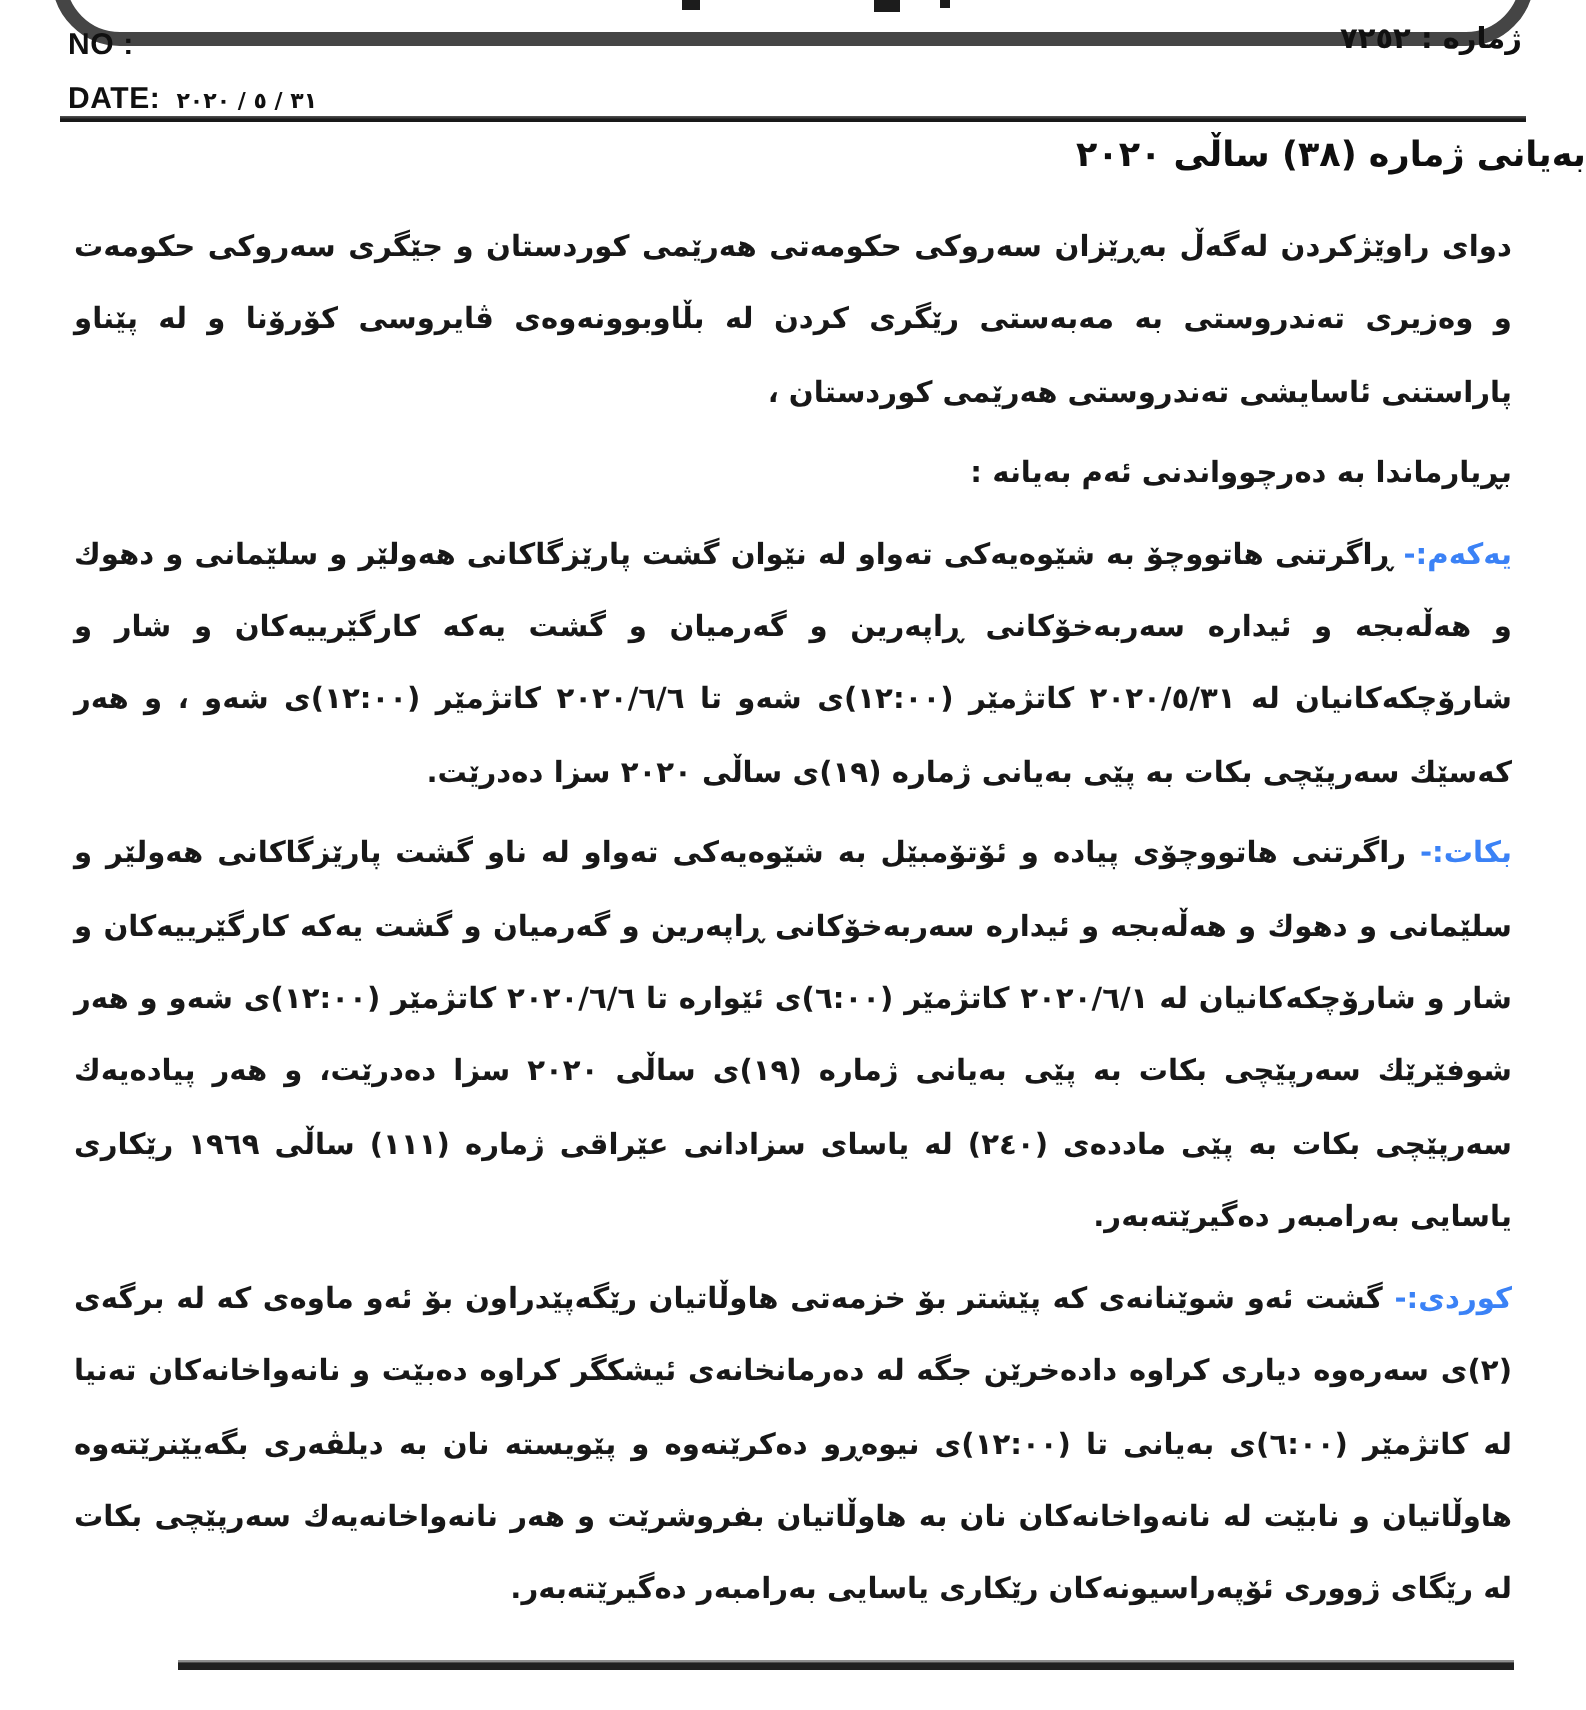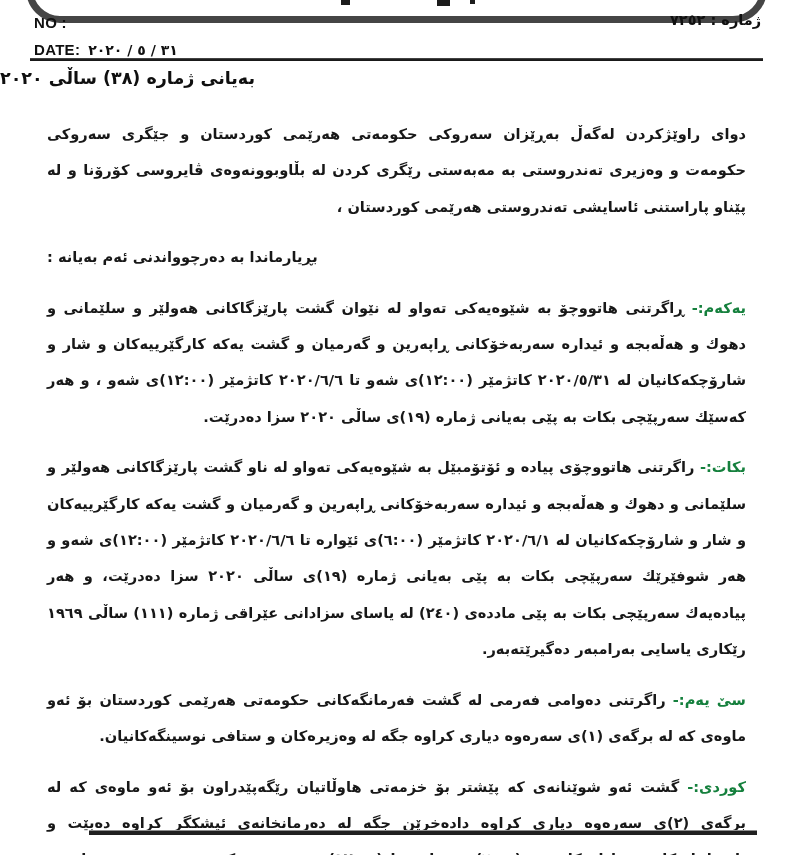--- a/index.html
+++ b/index.html
@@ -25,46 +25,46 @@
 
   .hdr-left {
     position:absolute; top:9px; left:34px;
     font-family:"Liberation Sans","DejaVu Sans",sans-serif;
     font-weight:bold; font-size:15px; line-height:27px;
     color:#101010; letter-spacing:0.3px;
   }
   .date-value {
     direction:ltr; unicode-bidi:bidi-override;
     font-family:"DejaVu Sans",sans-serif;
-    margin-left:8px; font-size:14px;
+    margin-left:8px; font-size:11px;
   }
   .hdr-right {
     position:absolute; top:7px; right:32px;
     direction:rtl; text-align:right;
     font-weight:bold; font-size:14.5px; line-height:27px;
     color:#101010;
   }
   .hdr-divider {
     position:absolute; top:58px; left:30px; width:733px; height:3px;
     background:linear-gradient(#555 0%, #191919 55%, #191919 100%);
   }
   .doc-title {
     position:absolute; top:68px; left:0; width:100%;
-    direction:rtl; text-align:left;
+    direction:rtl; text-align:right;
     font-weight:bold; font-size:17.5px; color:#0f0f0f;
   }
   .body-text {
     position:absolute; top:102px; left:33px; width:727px;
     direction:rtl;
     font-size:14.6px; font-weight:bold; line-height:36.4px;
     text-align:justify; color:#181818;
   }
-  .body-text p { margin:14px; }
-  .intro-close { text-align:left; }
-  .sec-label { font-weight:bold; color:#15803d; }
+  .body-text p { margin:4px; }
+  .intro-close { text-align:right; }
+  .sec-label { font-weight:bold; color:#3b82f6; }
   .footer-divider {
     position:absolute; top:830px; left:89px; width:668px; height:5px;
     background:linear-gradient(#8e8e8e 0%, #8e8e8e 18%, #202020 30%, #202020 100%);
   }
 </style>
 </head>
 <body>
 
 <div class="page">
 
@@ -100,24 +100,20 @@
     <p class="sec">
       <span class="sec-label">یەکەم:-</span>
       <span>ڕاگرتنی هاتووچۆ به شێوەیەکی تەواو له نێوان گشت پارێزگاکانی هەولێر و سلێمانی و دهوك و هەڵەبجه و ئیداره سەربەخۆکانی ڕاپەرین و گەرمیان و گشت یەکه کارگێرییەکان و شار و شارۆچکەکانیان له ٢٠٢٠/٥/٣١ کاتژمێر (١٢:٠٠)ی شەو تا ٢٠٢٠/٦/٦ کاتژمێر (١٢:٠٠)ی شەو ، و هەر کەسێك سەرپێچی بکات به پێی بەیانی ژماره (١٩)ی ساڵی ٢٠٢٠ سزا دەدرێت.</span>
     </p>
 
     <p class="sec">
       <span class="sec-label">بکات:-</span>
       <span>راگرتنی هاتووچۆی پیاده و ئۆتۆمبێل به شێوەیەکی تەواو له ناو گشت پارێزگاکانی هەولێر و سلێمانی و دهوك و هەڵەبجه و ئیداره سەربەخۆکانی ڕاپەرین و گەرمیان و گشت یەکه کارگێرییەکان و شار و شارۆچکەکانیان له ٢٠٢٠/٦/١ کاتژمێر (٦:٠٠)ی ئێواره تا ٢٠٢٠/٦/٦ کاتژمێر (١٢:٠٠)ی شەو و هەر شوفێرێك سەرپێچی بکات به پێی بەیانی ژماره (١٩)ی ساڵی ٢٠٢٠ سزا دەدرێت، و هەر پیادەیەك سەرپێچی بکات به پێی ماددەی (٢٤٠) له یاسای سزادانی عێراقی ژماره (١١١) ساڵی ١٩٦٩ رێکاری یاسایی بەرامبەر دەگیرێتەبەر.</span>
     </p>
 
-    <p class="sec">
-      <span class="sec-label">سێ یەم:-</span>
-      <span>راگرتنی دەوامی فەرمی له گشت فەرمانگەکانی حکومەتی هەرێمی کوردستان بۆ ئەو ماوەی که له برگەی (١)ی سەرەوه دیاری کراوه جگه له وەزیرەکان و ستافی نوسینگەکانیان.</span>
-    </p>
 
     <p class="sec">
       <span class="sec-label">کوردی:-</span>
       <span>گشت ئەو شوێنانەی که پێشتر بۆ خزمەتی هاوڵاتیان رێگەپێدراون بۆ ئەو ماوەی که له برگەی (٢)ی سەرەوه دیاری کراوه دادەخرێن جگه له دەرمانخانەی ئیشکگر کراوه دەبێت و نانەواخانەکان تەنیا له کاتژمێر (٦:٠٠)ی بەیانی تا (١٢:٠٠)ی نیوەڕو دەکرێنەوه و پێویسته نان به دیلڤەری بگەیێنرێتەوه هاوڵاتیان و نابێت له نانەواخانەکان نان به هاوڵاتیان بفروشرێت و هەر نانەواخانەیەك سەرپێچی بکات له رێگای ژووری ئۆپەراسیونەکان رێکاری یاسایی بەرامبەر دەگیرێتەبەر.</span>
     </p>
 
   </div>
 
   <div class="footer-divider"></div>
 

